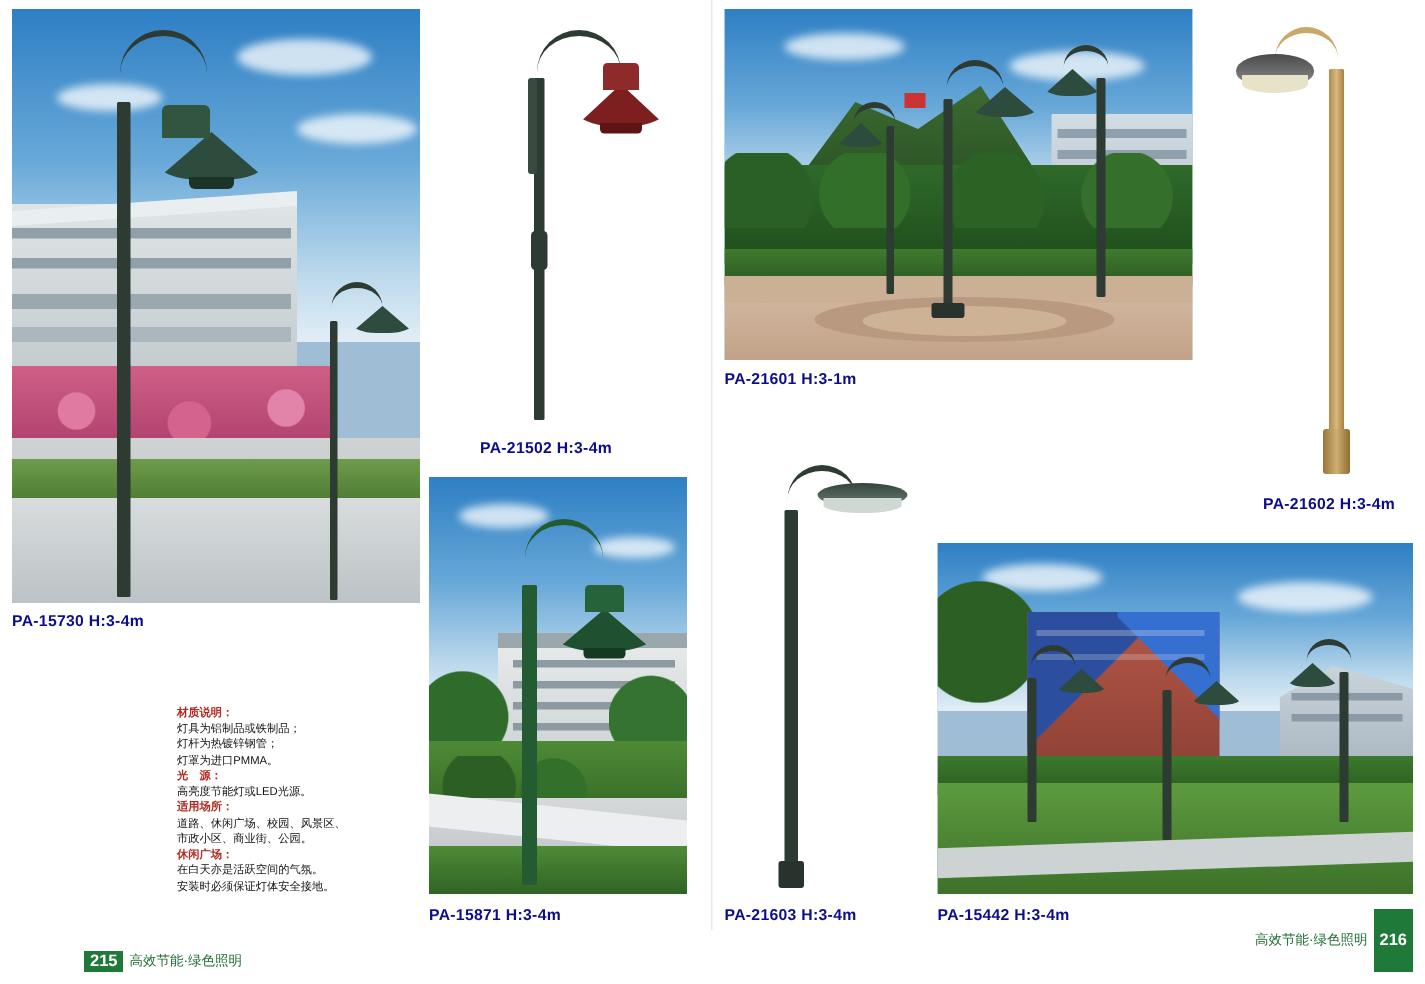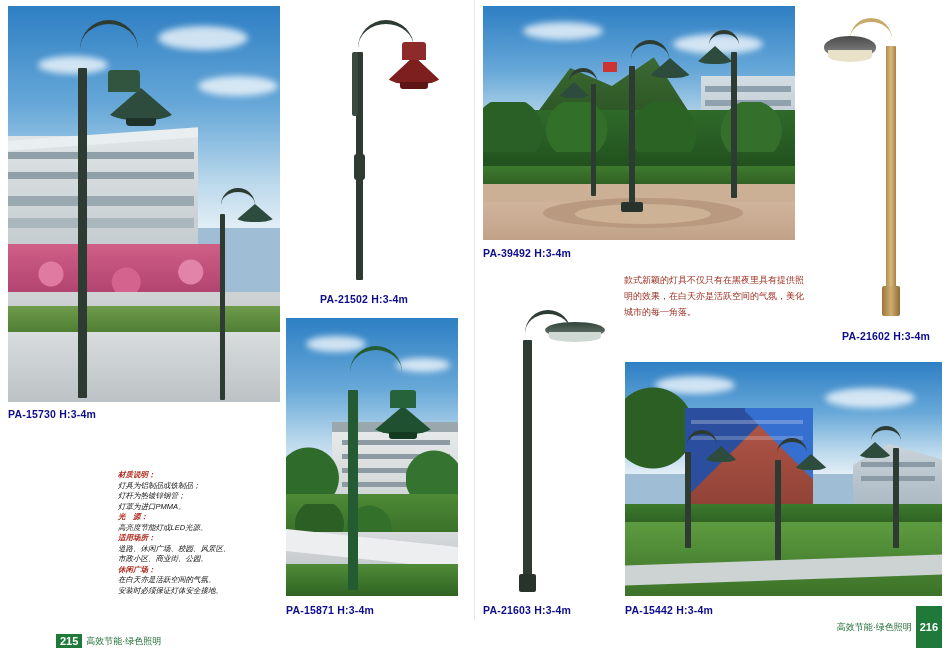--- a/index.html
+++ b/index.html
@@ -234,21 +234,21 @@
     <div style="position:absolute;left:138px;top:196px;width:22px;height:10px;background:#27332c;border-radius:2px;"></div>
 
     <div class="pole" style="left:108px; top:78px; width:5px; height:112px;"></div>
     <div class="arm" style="left:86px; top:62px; width:28px; height:22px;"></div>
     <div class="shade-wide" style="left:74px; top:76px; width:34px; height:16px; clip-path:polygon(50% 0,100% 100%,0 100%); background:#2d4c3e;"></div>
 
     <div class="pole" style="left:248px; top:46px; width:6px; height:146px;"></div>
     <div class="arm" style="left:226px; top:24px; width:30px; height:26px;"></div>
     <div class="shade-wide" style="left:212px; top:40px; width:40px; height:18px; clip-path:polygon(50% 0,100% 100%,0 100%); background:#2d4c3e;"></div>
   </div>
-  <div class="caption" style="left:483px; top:247px;">PA-39492 H:3-4m</div>
+  <div class="caption" style="left:483px; top:247px;">PA-21601 H:3-1m</div>
 
   <div class="photo" style="left:812px; top:6px; width:130px; height:314px; background:#ffffff;">
     <div style="position:absolute;inset:0;background:#ffffff;"></div>
     <div class="pole pole-tan" style="left:74px; top:40px; width:10px; height:268px; background:linear-gradient(90deg,#b08b4e,#d8b97e,#a8813f);"></div>
     <div style="position:absolute;left:70px;top:280px;width:18px;height:30px;background:linear-gradient(90deg,#9a7537,#cfae73,#8f6c31);border-radius:2px;"></div>
     <div class="arm" style="left:38px; top:12px; width:42px; height:36px; border-color:#c9a96b;"></div>
     <div style="position:absolute;left:12px;top:30px;width:52px;height:22px;border-radius:50% 50% 46% 46%;background:linear-gradient(#4a4a4a,#8d8d8d);"></div>
     <div style="position:absolute;left:16px;top:44px;width:44px;height:12px;border-radius:0 0 50% 50%;background:#e8e2c8;"></div>
   </div>
   <div class="caption" style="left:842px; top:330px;">PA-21602 H:3-4m</div>
@@ -293,36 +293,35 @@
     <div class="pole" style="left:150px; top:98px; width:6px; height:100px;"></div>
     <div class="arm" style="left:152px; top:76px; width:30px; height:24px;"></div>
     <div class="shade-wide" style="left:168px; top:92px; width:36px; height:16px; clip-path:polygon(50% 0,100% 100%,0 100%); background:#2d4c3e;"></div>
 
     <div class="pole" style="left:268px; top:86px; width:6px; height:100px;"></div>
     <div class="arm" style="left:246px; top:64px; width:30px; height:24px;"></div>
     <div class="shade-wide" style="left:232px; top:80px; width:36px; height:16px; clip-path:polygon(50% 0,100% 100%,0 100%); background:#2d4c3e;"></div>
   </div>
   <div class="caption" style="left:625px; top:604px;">PA-15442 H:3-4m</div>
 
-  <div class="spec-block" style="left:118px; top:470px;font-style:italic;">
+  <div class="spec-block" style="left:118px; top:470px;">
     <div class="row hl">材质说明：</div>
     <div class="row">灯具为铝制品或铁制品；</div>
     <div class="row">灯杆为热镀锌钢管；</div>
     <div class="row">灯罩为进口PMMA。</div>
     <div class="row hl">光　源：</div>
     <div class="row">高亮度节能灯或LED光源。</div>
     <div class="row hl">适用场所：</div>
     <div class="row">道路、休闲广场、校园、风景区、</div>
     <div class="row">市政小区、商业街、公园。</div>
     <div class="row hl">休闲广场：</div>
     <div class="row">在白天亦是活跃空间的气氛。</div>
     <div class="row">安装时必须保证灯体安全接地。</div>
   </div>
 
-  <div class="desc-block" style="left:624px; top:272px;">款式新颖的灯具不仅只有在黑夜里具有提供照明的效果，在白天亦是活跃空间的气氛，美化城市的每一角落。</div>
 
   <div class="footer-left">
     <span class="pagenum">215</span><span class="foot-label">高效节能·绿色照明</span>
   </div>
   <div class="footer-right">
     <span class="foot-label">高效节能·绿色照明</span><span class="pagenum-r">216</span>
   </div>
 
 </div>
 

